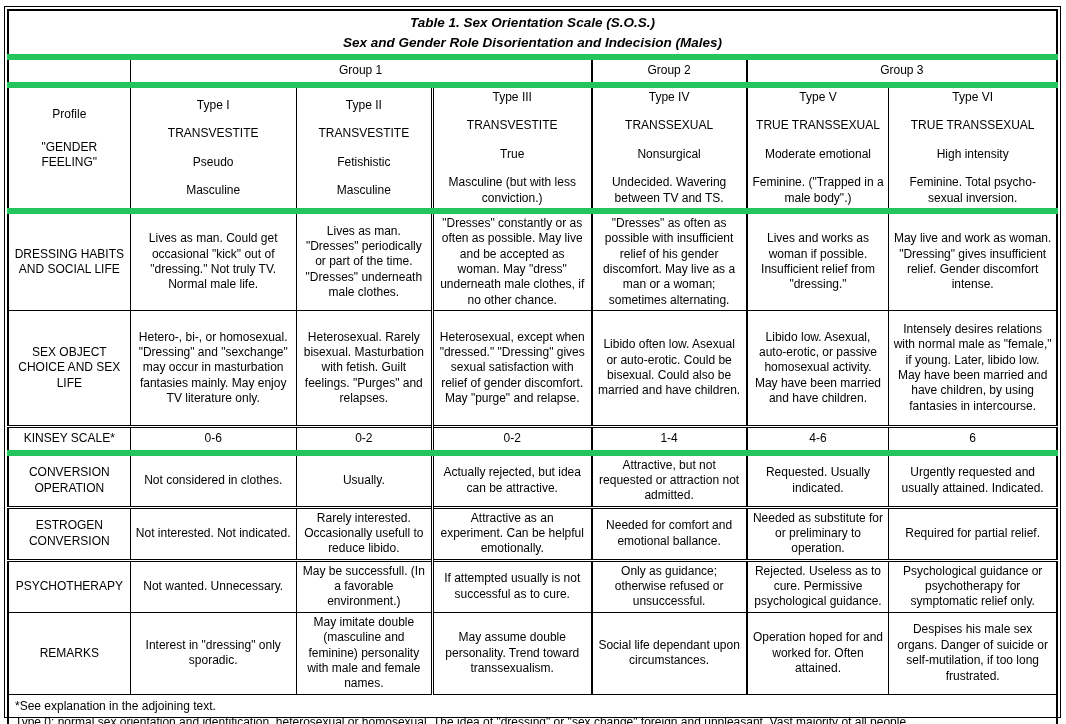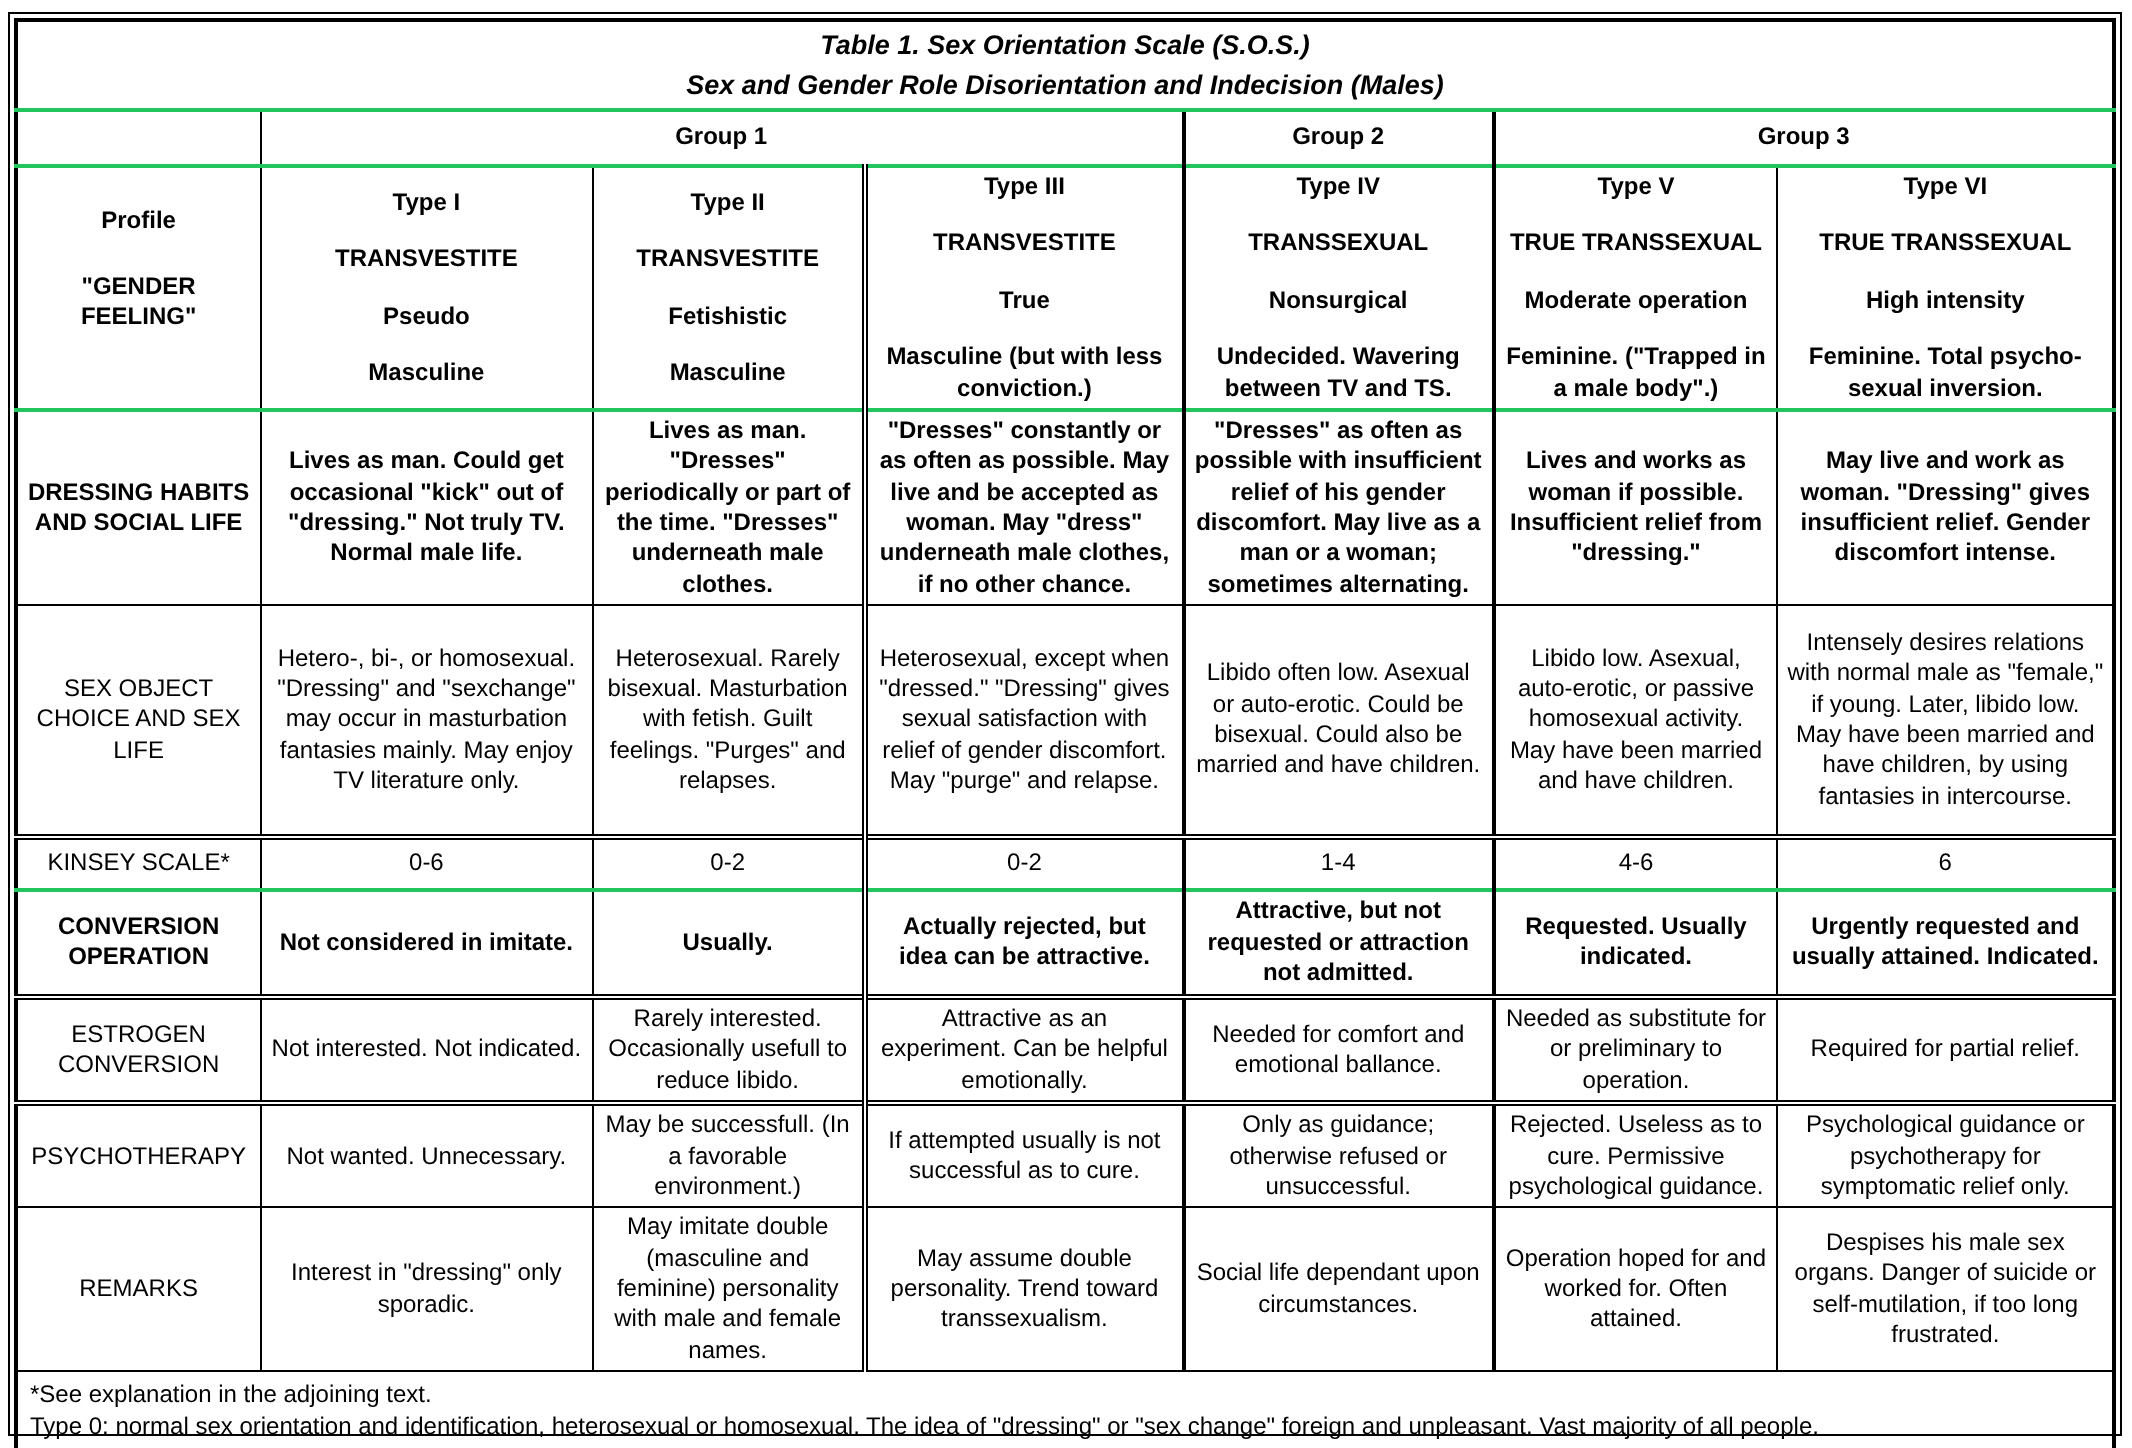--- a/index.html
+++ b/index.html
@@ -20,21 +20,21 @@
   td {
     border: 1px solid #000;
     text-align: center;
     vertical-align: middle;
     font-size: 12px;
     line-height: 1.28;
     padding: 2px 4px;
     overflow: hidden;
   }
   
-  .bt2 { border-top: 2px solid #22c55e; font-weight: bold; }
+  .bt2 { border-top: 6px solid #22c55e; }
   .btd { border-top: 3px double #000; }
   .bl2 { border-left: 2px solid #000; }
   .bld { border-left: 3px double #000; }
   
   .r-title  { height: 44px; }
   .r-group  { height: 28px; }
   .r-profile{ height: 118px; }
   .r-dress  { height: 94px; }
   .r-sex    { height: 116px; }
   .r-kinsey { height: 26px; margin-top: 44px; }
@@ -118,21 +118,21 @@
             <div>Type IV</div>
             <div>TRANSSEXUAL</div>
             <div>Nonsurgical</div>
             <div>Undecided. Wavering between TV and TS.</div>
           </div>
         </td>
         <td class="bt2 bl2">
           <div class="stack">
             <div>Type V</div>
             <div>TRUE TRANSSEXUAL</div>
-            <div>Moderate operation</div>
+            <div>Moderate emotional</div>
             <div>Feminine. ("Trapped in a male body".)</div>
           </div>
         </td>
         <td class="bt2">
           <div class="stack">
             <div>Type VI</div>
             <div>TRUE TRANSSEXUAL</div>
             <div>High intensity</div>
             <div>Feminine. Total psycho-sexual inversion.</div>
           </div>
@@ -164,21 +164,21 @@
         <td class="btd">0-6</td>
         <td class="btd">0-2</td>
         <td class="btd bld">0-2</td>
         <td class="btd bl2">1-4</td>
         <td class="btd bl2">4-6</td>
         <td class="btd">6</td>
       </tr>
 
       <tr class="r-conv">
         <td class="bt2">CONVERSION OPERATION</td>
-        <td class="bt2">Not considered in imitate.</td>
+        <td class="bt2">Not considered in clothes.</td>
         <td class="bt2">Usually.</td>
         <td class="bt2 bld">Actually rejected, but idea can be attractive.</td>
         <td class="bt2 bl2">Attractive, but not requested or attraction not admitted.</td>
         <td class="bt2 bl2">Requested. Usually indicated.</td>
         <td class="bt2">Urgently requested and usually attained. Indicated.</td>
       </tr>
 
       <tr class="r-estro">
         <td class="btd">ESTROGEN CONVERSION</td>
         <td class="btd">Not interested. Not indicated.</td>

